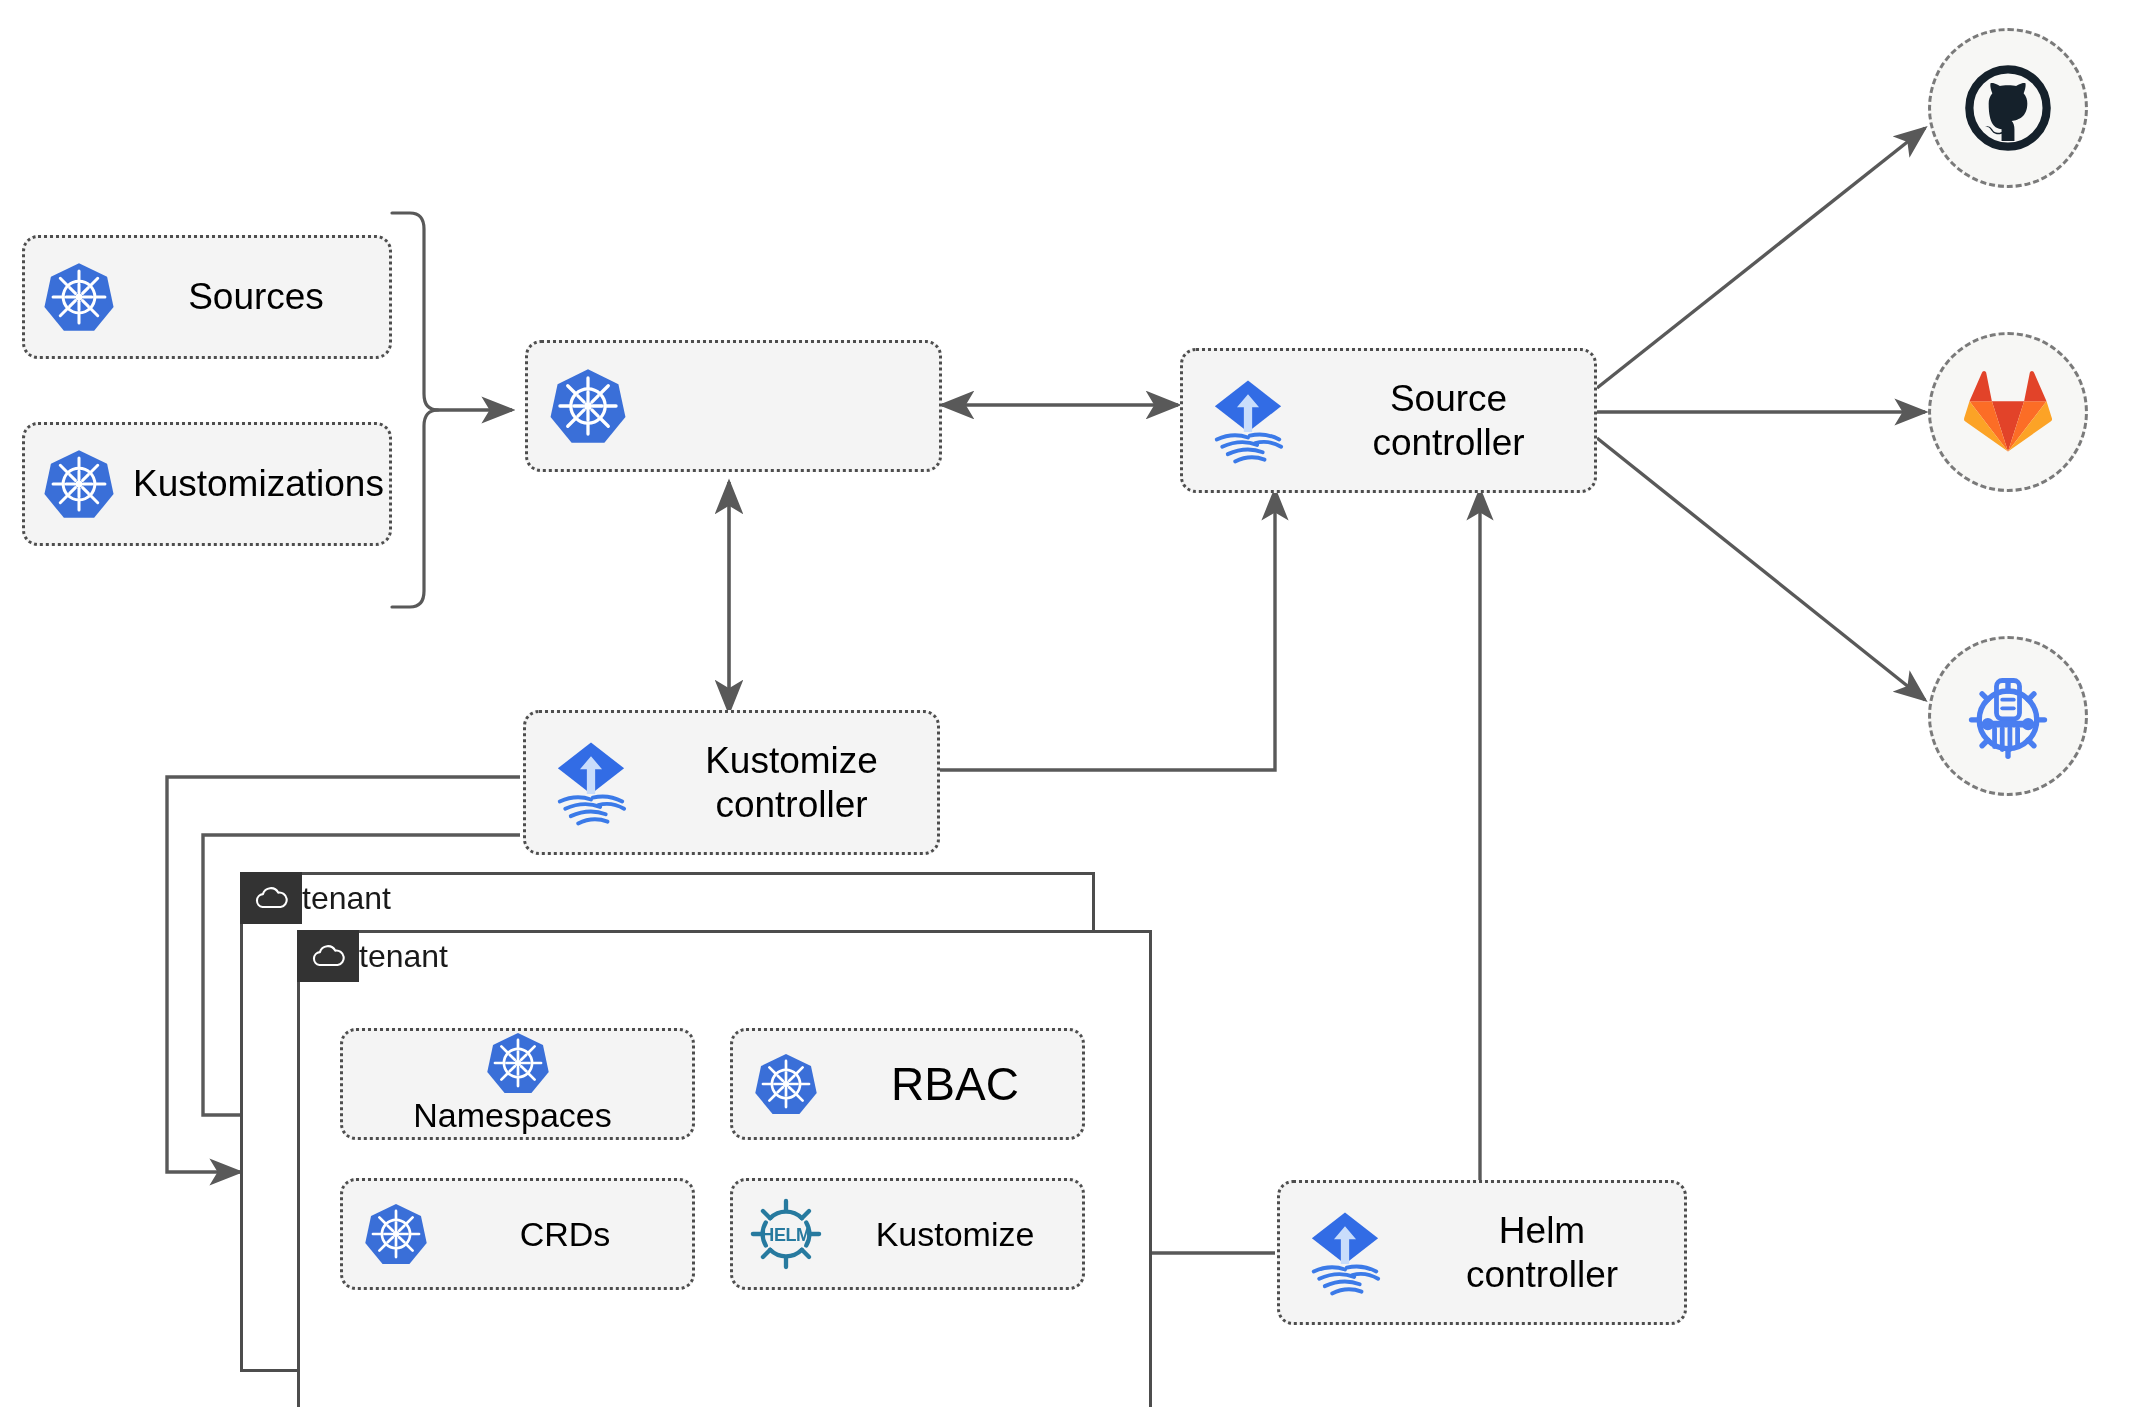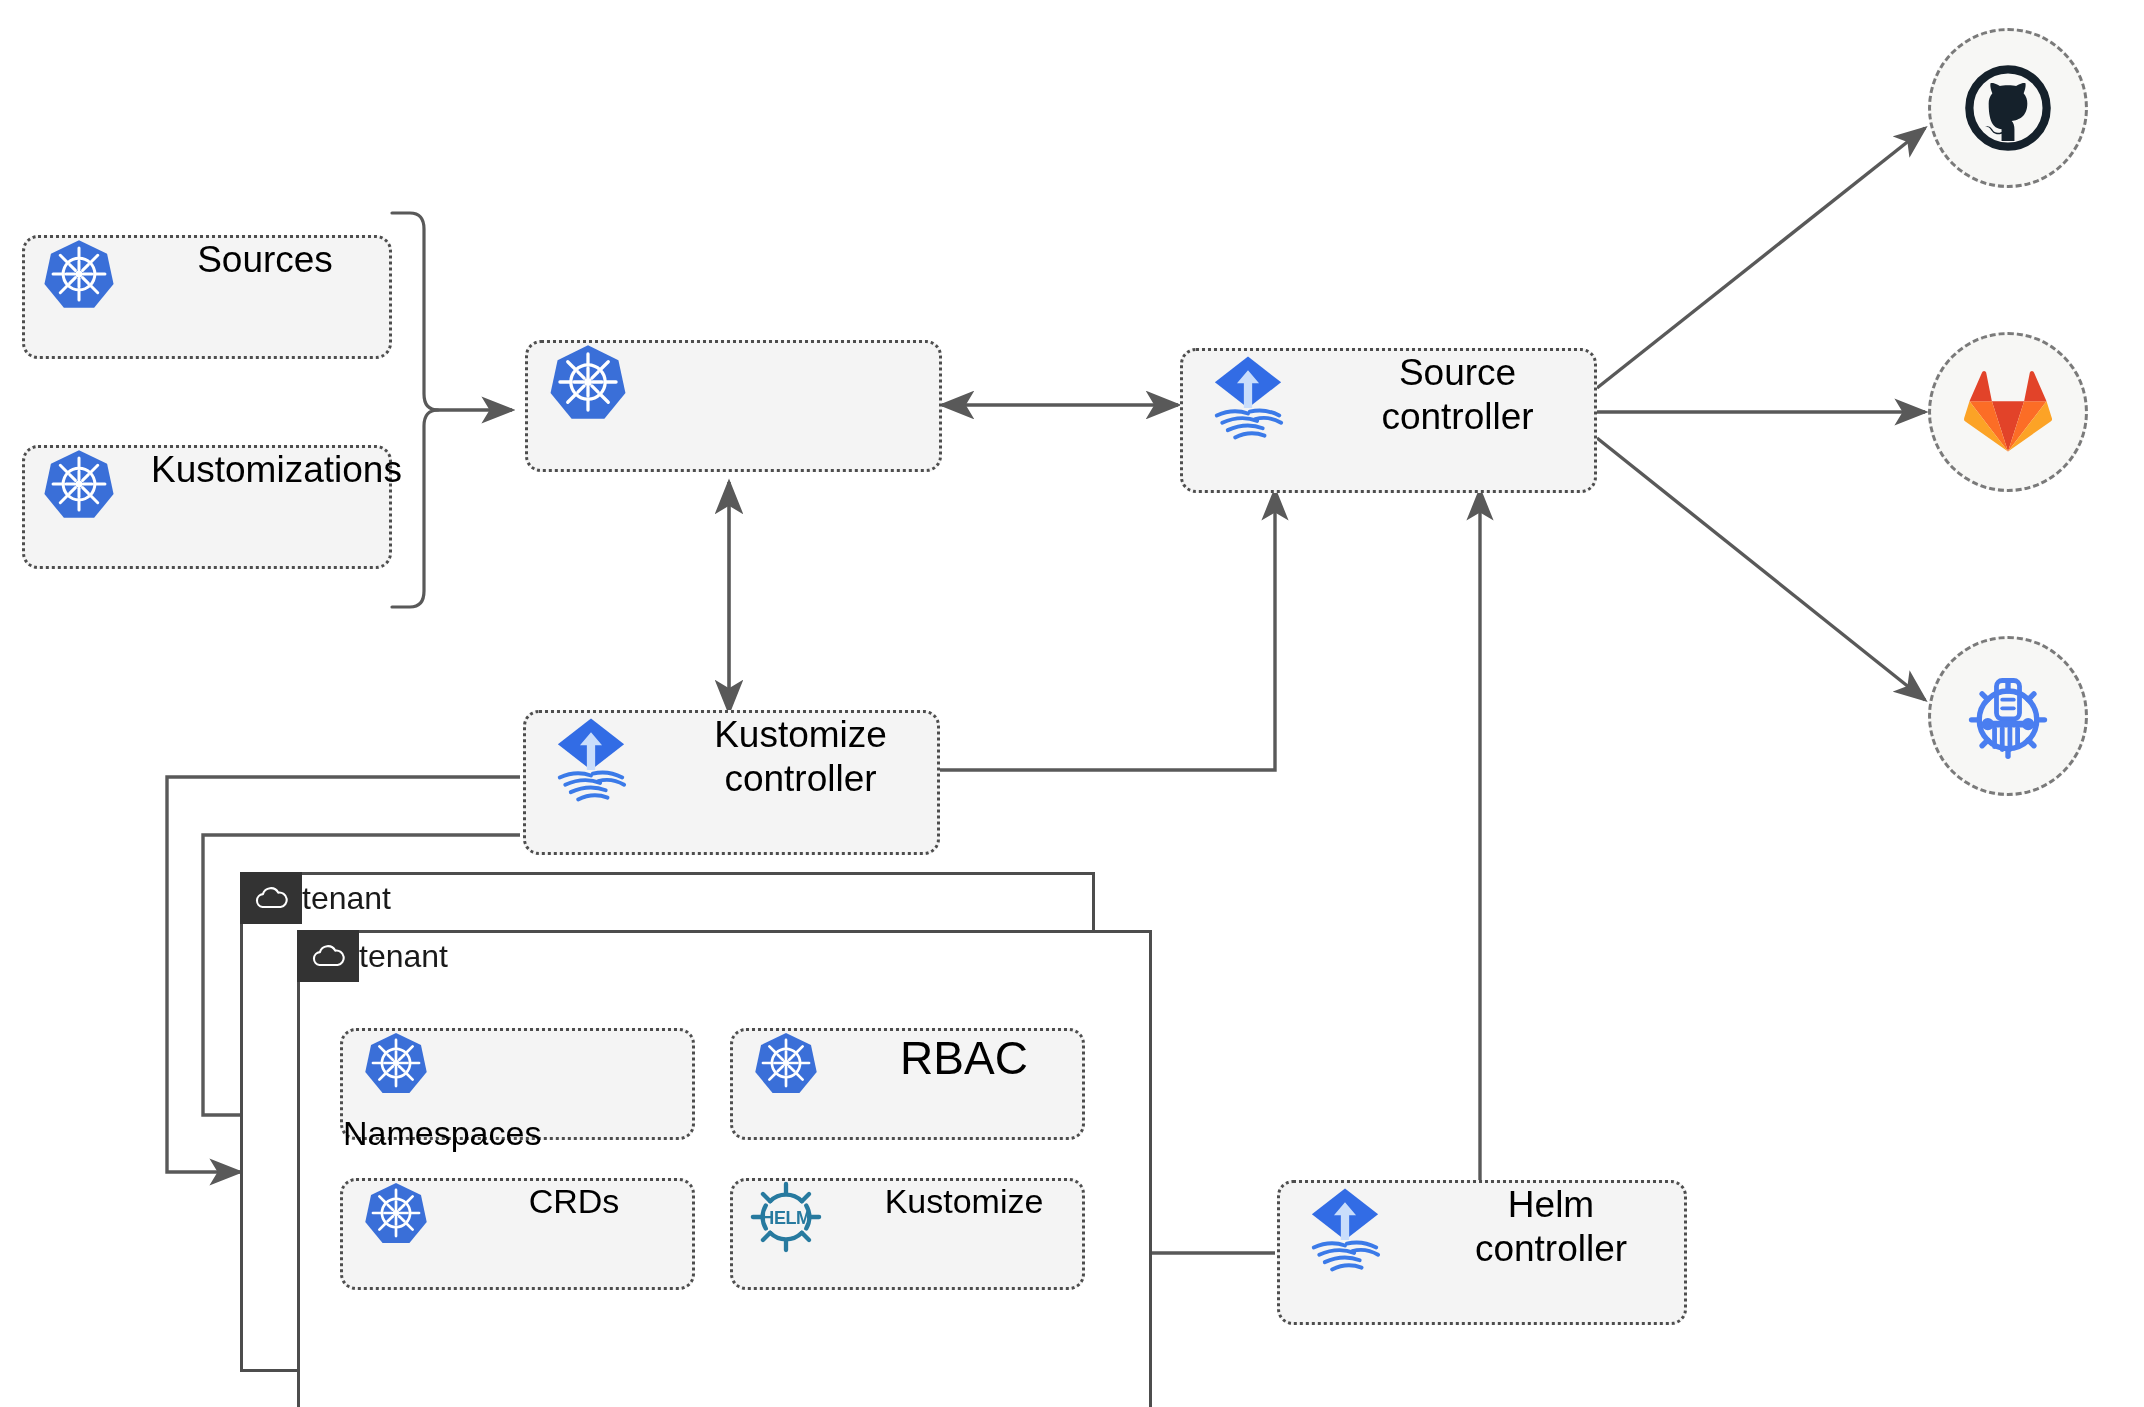--- a/index.html
+++ b/index.html
@@ -26,23 +26,22 @@
   }
 
   
   .node {
     position: absolute;
     box-sizing: border-box;
     background: #f4f4f4;
     border: 3px dotted #4d4d4d;
     border-radius: 16px;
     display: flex;
-    align-items: flex-start;
+    align-items: center;
     z-index: 5;
-    gap: 18px;
   }
   .node .ico {
     flex: 0 0 auto;
     display: flex;
     align-items: center;
     justify-content: center;
   }
   .node .label {
     flex: 1 1 auto;
     text-align: center;
@@ -188,21 +187,21 @@
           <line x1="55" y1="55" x2="63" y2="63"></line>
           <line x1="63" y1="37" x2="55" y2="45"></line>
           <line x1="45" y1="55" x2="37" y2="63"></line>
         </g>
         <circle cx="50" cy="50" r="5" fill="#ffffff"></circle>
       </svg>
     </div>
     <div class="label">Sources</div>
   </div>
 
-  <div class="node" style="left:22px; top:445px; width:370px; height:124px;">
+  <div class="node" style="left:22px; top:422px; width:370px; height:124px;">
     <div class="ico" style="width:108px;">
       <svg width="72" height="72" viewBox="0 0 100 100" xmlns="http://www.w3.org/2000/svg">
         <polygon points="50,3 89,22 98,64 71,97 29,97 2,64 11,22" fill="#3a6fd8"></polygon>
         <g fill="none" stroke="#ffffff" stroke-width="4.2" stroke-linecap="round">
           <circle cx="50" cy="50" r="22"></circle>
           <line x1="50" y1="14" x2="50" y2="28"></line>
           <line x1="50" y1="72" x2="50" y2="86"></line>
           <line x1="14" y1="50" x2="28" y2="50"></line>
           <line x1="72" y1="50" x2="86" y2="50"></line>
           <line x1="24" y1="24" x2="34" y2="34"></line>

